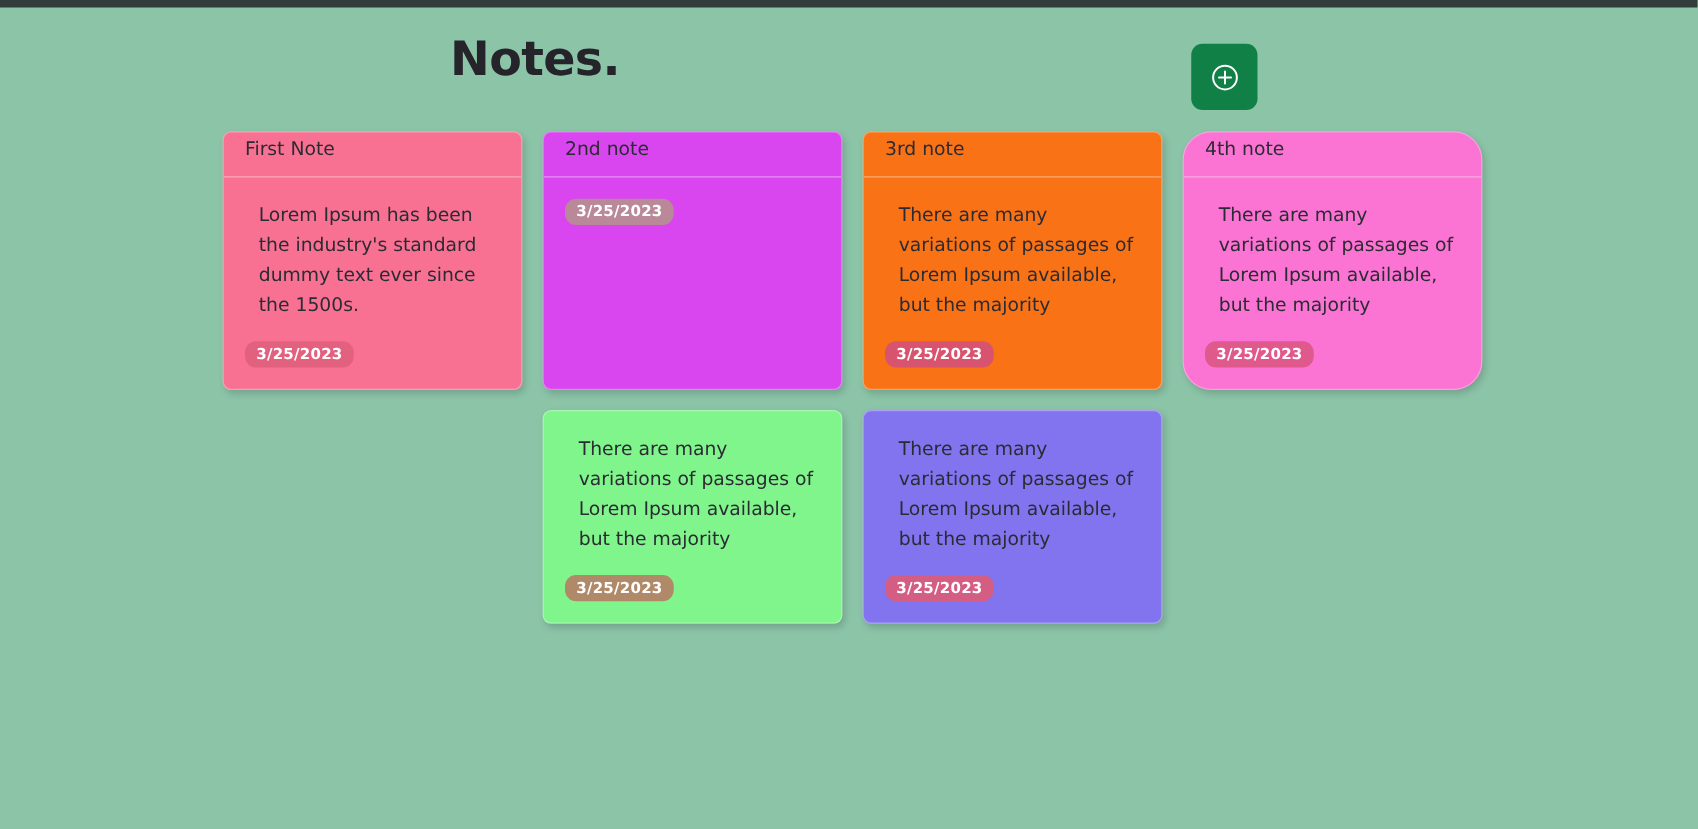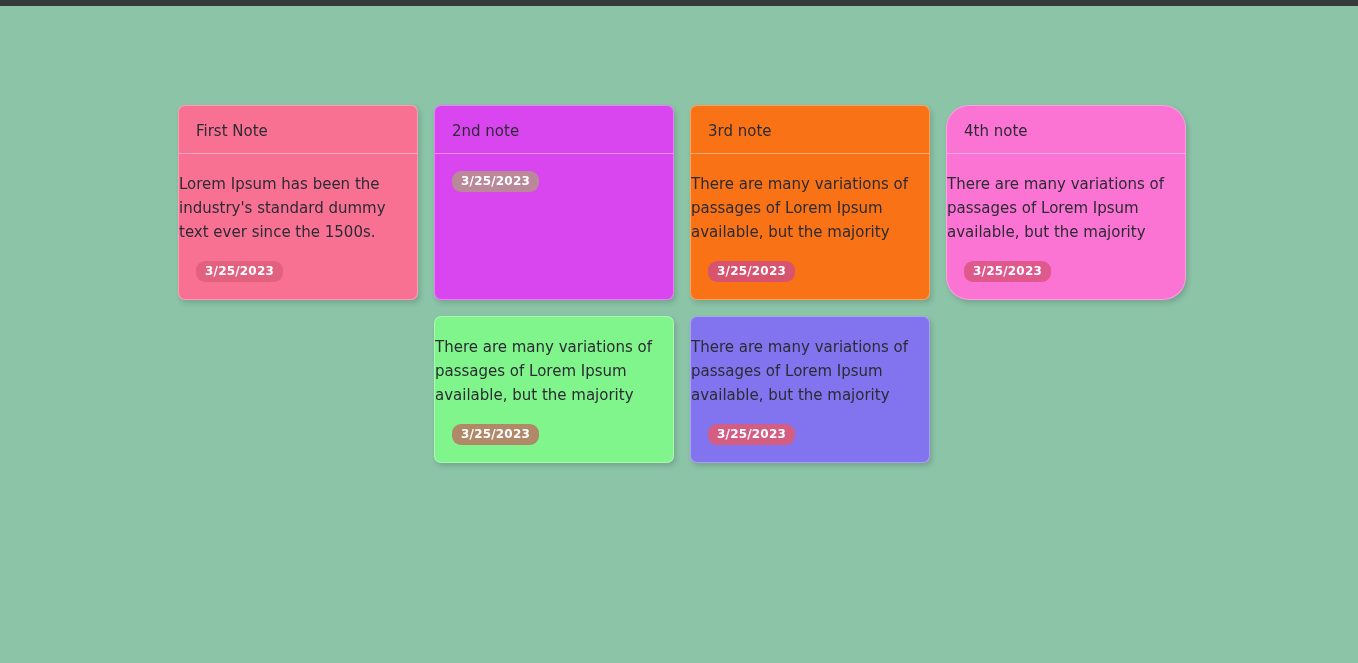--- a/index.html
+++ b/index.html
@@ -80,32 +80,33 @@
     border-radius: 7px;
     border: 1px solid rgba(255,255,255,0.32);
     box-shadow: 2px 3px 5px rgba(40,60,50,0.22);
     overflow: hidden;
     display: flex;
     flex-direction: column;
     cursor: pointer;
   }
 
   .note-header {
-    padding: 16px 17px 13px 17px;
+    padding: 4px 17px 13px 17px;
     font-size: 15px;
     color: #2b2b33;
     border-bottom: 1px solid rgba(255,255,255,0.40);
   }
 
   .note-body {
     padding: 18px 17px 0 0;
     font-size: 15px;
     line-height: 24px;
     color: #2b2b33;
     flex: 1;
+    margin-left: 28px;
   }
 
   .note-footer {
     padding: 16px 12px 17px 17px;
   }
 
   .date-badge {
     display: inline-block;
     padding: 3px 9px 4px 9px;
     border-radius: 9px;
@@ -121,20 +122,33 @@
     height: 0;
   }
 </style>
 </head>
 <body>
 
 <div class="top-bar"></div>
 
 <div class="page">
 
+  <div class="header">
+    <h1 class="page-title">Notes.</h1>
+
+    <button class="add-button">
+      <span>
+        <svg width="26" height="26" viewBox="0 0 26 26" aria-hidden="true">
+          <circle cx="13" cy="13" r="9.5" fill="none" stroke="#ffffff" stroke-width="1.6"></circle>
+          <line x1="13" y1="8.2" x2="13" y2="17.8" stroke="#ffffff" stroke-width="1.6" stroke-linecap="round"></line>
+          <line x1="8.2" y1="13" x2="17.8" y2="13" stroke="#ffffff" stroke-width="1.6" stroke-linecap="round"></line>
+        </svg>
+      </span>
+    </button>
+  </div>
 
   <div class="notes-grid" id="notes-grid">
       <div class="note-card" style="background: rgb(248, 113, 147);">
         <div class="note-header">First Note</div>
         <div class="note-body">Lorem Ipsum has been the industry's standard dummy text ever since the 1500s.</div>
         <div class="note-footer"><span class="date-badge" style="background: rgb(226, 97, 127);">3/25/2023</span></div>
       </div>
       <div class="note-card" style="background: #d946ef;">
         <div class="note-header">2nd note</div>
         <div class="note-footer"><span class="date-badge" style="background: rgb(185, 136, 153);">3/25/2023</span></div>

